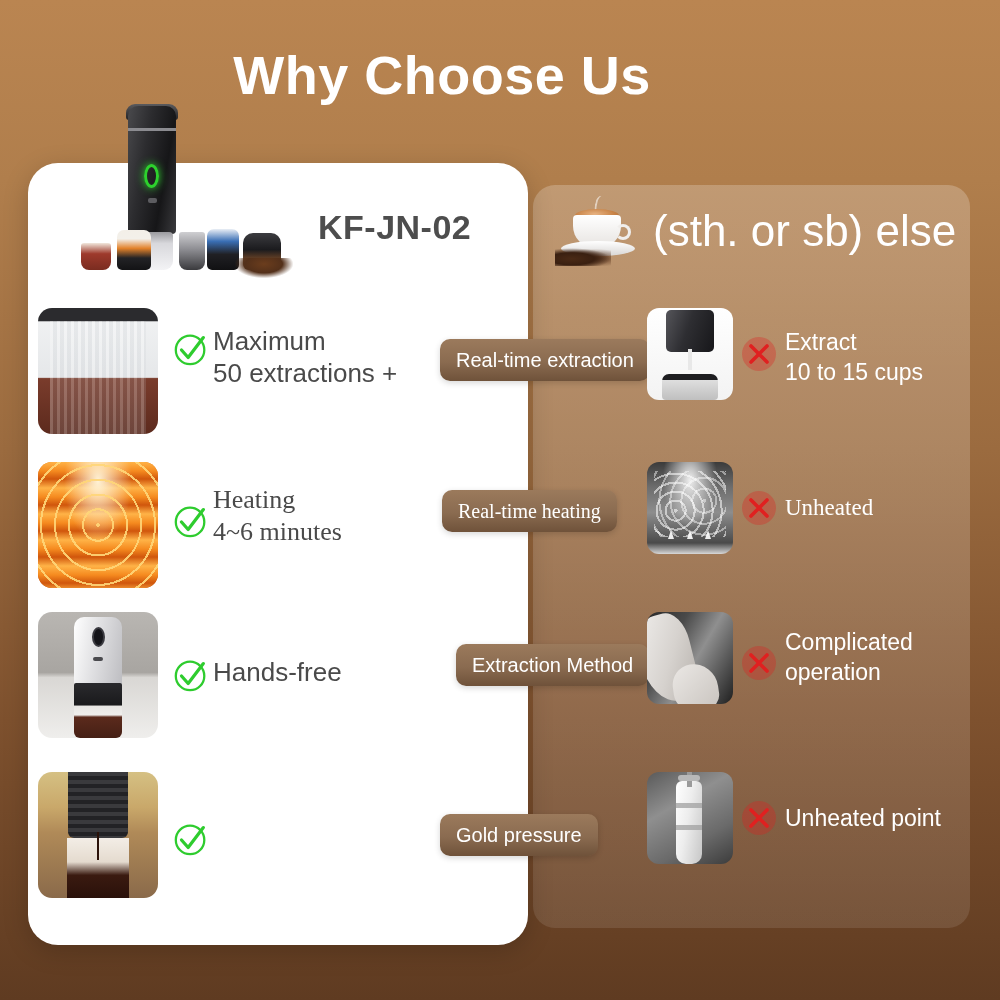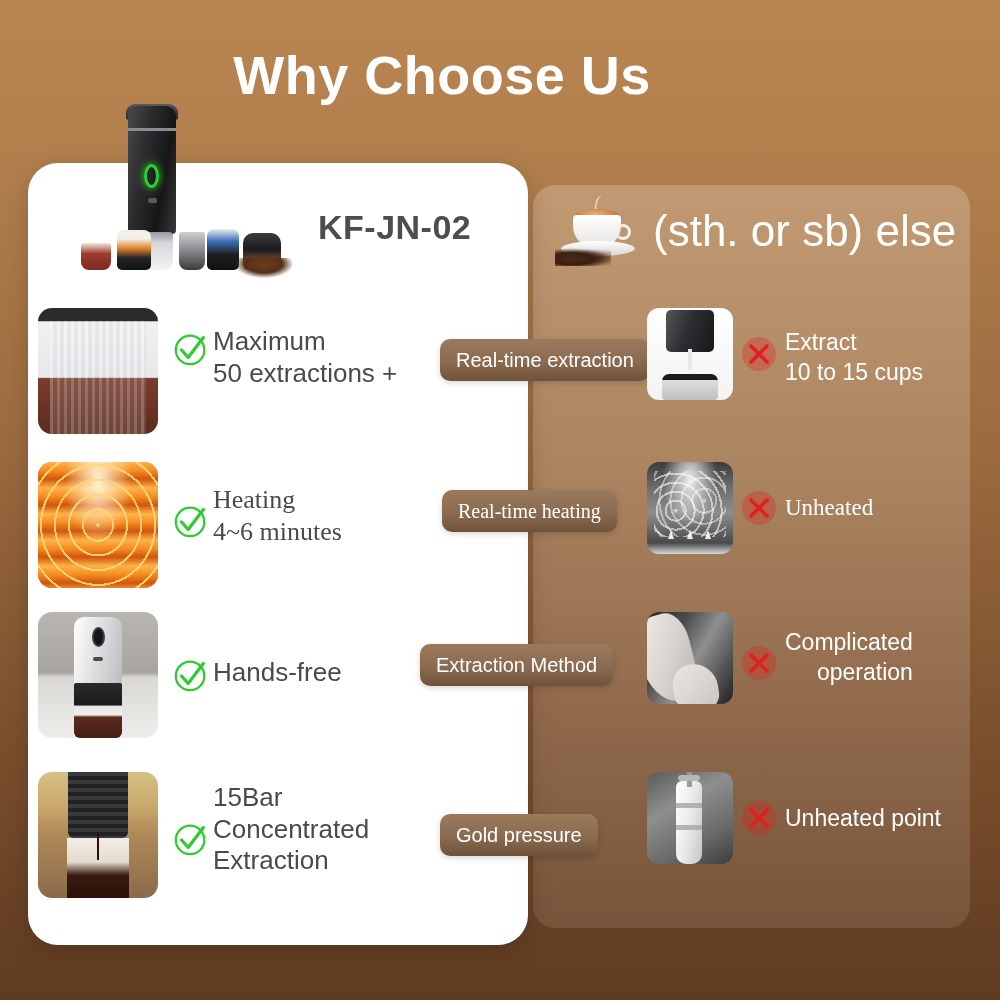--- a/index.html
+++ b/index.html
@@ -560,44 +560,41 @@
       <div class="pro-thumb">
         <div class="art art-hands"></div>
         <div class="hands-led"></div>
         <div class="hands-btn"></div>
       </div>
       <svg class="check-icon" style="top:44px" viewBox="0 0 40 40">
         <circle cx="19" cy="21" r="15" fill="none" stroke="#2ecc2e" stroke-width="2.4"></circle>
         <path d="M10 21 L17 29 L33 8" fill="none" stroke="#2ecc2e" stroke-width="3.4" stroke-linecap="round" stroke-linejoin="round"></path>
       </svg>
       <div class="pro-text" style="top:45px">Hands-free</div>
-      <div class="badge" style="left:420px; top:32px;">Extraction Method</div>
+      <div class="badge" style="left:456px; top:32px;">Extraction Method</div>
       <div class="con-thumb">
         <div class="art art-hand"></div>
       </div>
       <svg class="x-icon" style="top:33px" viewBox="0 0 36 36">
         <circle cx="18" cy="18" r="17" fill="rgba(224,32,32,0.32)"></circle>
         <path d="M10 10 L26 26 M26 10 L10 26" stroke="#e02020" stroke-width="3.6" stroke-linecap="round"></path>
       </svg>
-      <div class="con-text" style="top:16px; text-align:right;">Complicated
+      <div class="con-text" style="top:16px; text-align:left;">Complicated
 operation</div>
     </div>
 
     <div class="row row-3">
       <div class="pro-thumb">
         <div class="art art-bar"></div>
         <div class="bar-stream"></div>
       </div>
       <svg class="check-icon" style="top:48px" viewBox="0 0 40 40">
         <circle cx="19" cy="21" r="15" fill="none" stroke="#2ecc2e" stroke-width="2.4"></circle>
         <path d="M10 21 L17 29 L33 8" fill="none" stroke="#2ecc2e" stroke-width="3.4" stroke-linecap="round" stroke-linejoin="round"></path>
       </svg>
-      <div class="pro-text" style="top:10px">15Bar
-Concentrated
-Extraction</div>
       <div class="badge" style="left:440px; top:42px;">Gold pressure</div>
       <div class="con-thumb">
         <div class="art art-bottle"></div>
         <div class="bottle-cap"></div>
         <div class="bottle-band" style="top:34%"></div>
         <div class="bottle-band" style="top:58%"></div>
       </div>
       <svg class="x-icon" style="top:28px" viewBox="0 0 36 36">
         <circle cx="18" cy="18" r="17" fill="rgba(224,32,32,0.32)"></circle>
         <path d="M10 10 L26 26 M26 10 L10 26" stroke="#e02020" stroke-width="3.6" stroke-linecap="round"></path>

